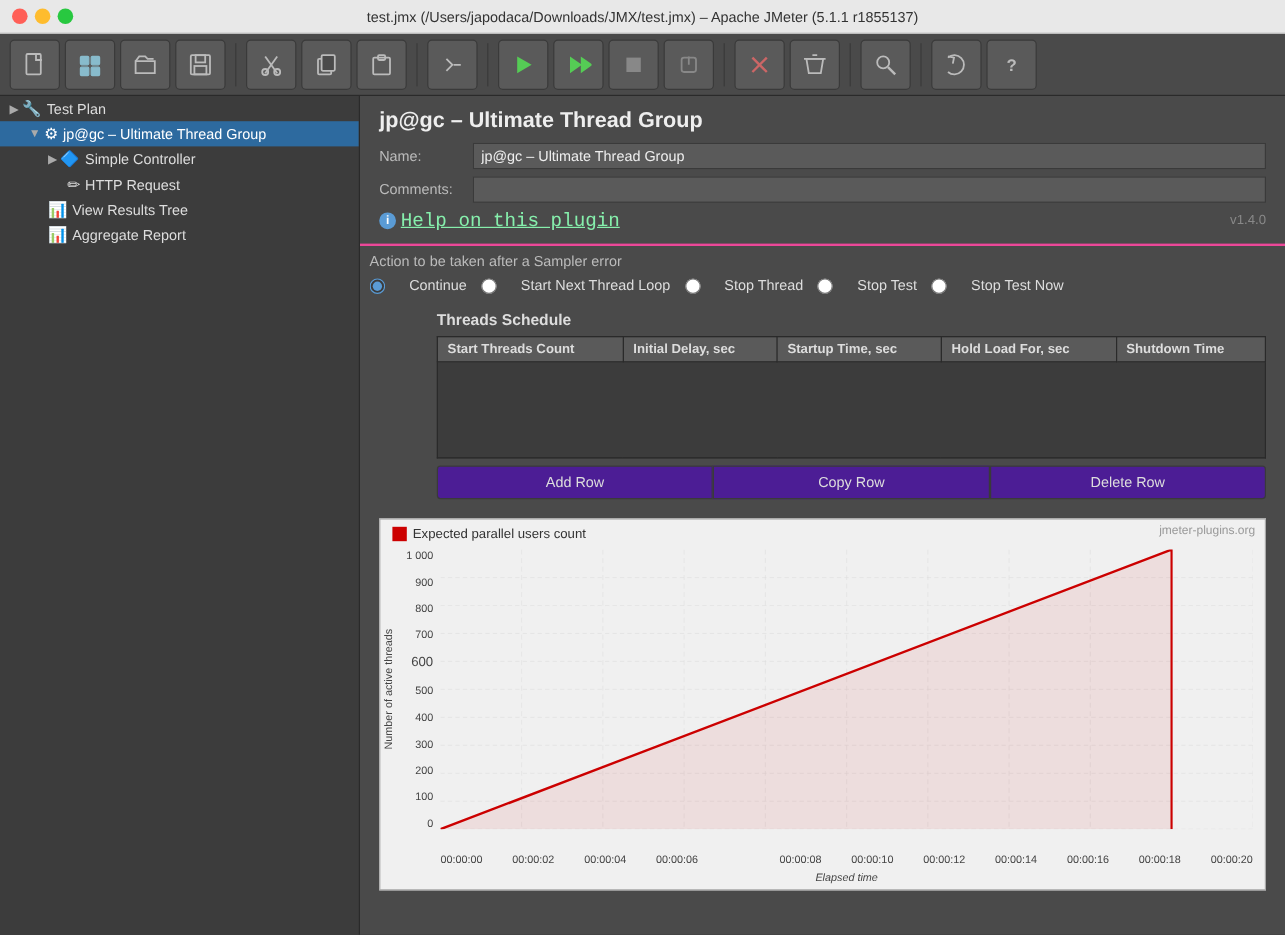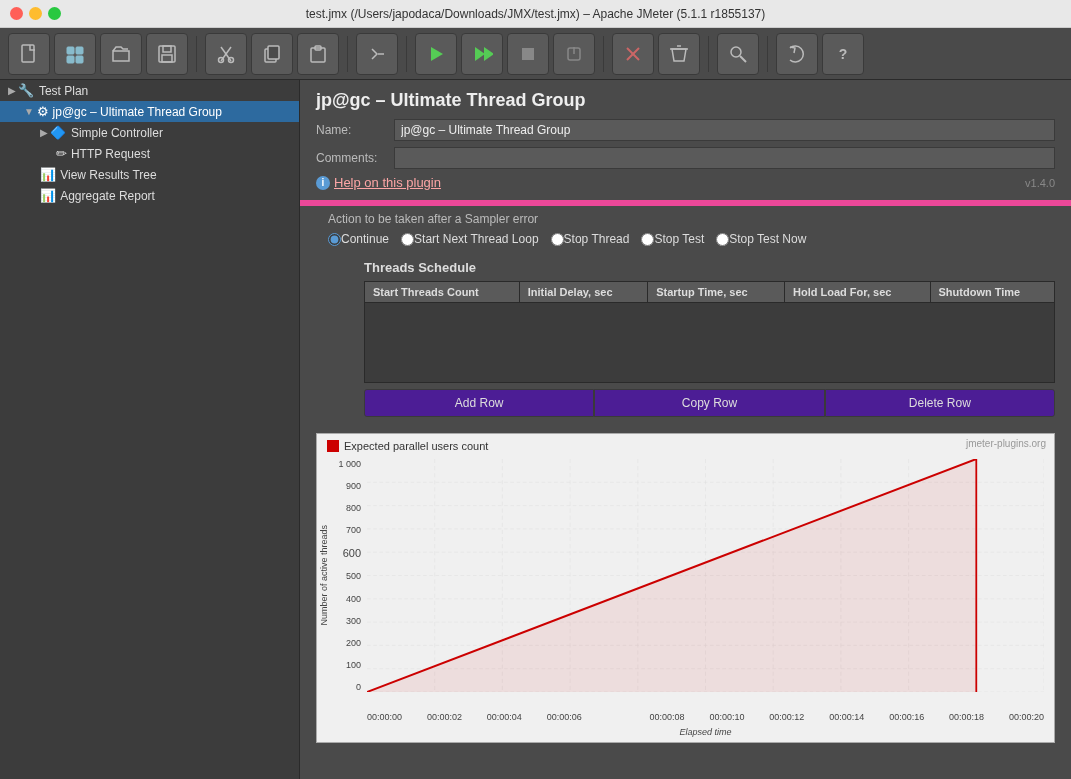--- a/index.html
+++ b/index.html
@@ -136,24 +136,25 @@
     .field-input {
       flex: 1;
       background: #5a5a5a;
       border: 1px solid #3a3a3a;
       color: #eee;
       padding: 2px 6px;
       font-size: 12px;
       height: 22px;
     }
     .help-link {
-      color: #fca5a5;
-      font-size: 13px;
+      color: #86efac;
+      font-size: 16px;
       text-decoration: underline;
       cursor: pointer;
+      font-family: Liberation Mono, monospace;
     }
     .help-info {
       display: flex;
       align-items: center;
       gap: 4px;
       margin-bottom: 4px;
     }
     .info-icon {
       width: 14px;
       height: 14px;
@@ -167,38 +168,38 @@
       font-weight: bold;
     }
     .version-label {
       margin-left: auto;
       color: #888;
       font-size: 11px;
     }
 
     
     .action-section {
-      padding: 6px 28px;
-      border-top: 6px solid #ec4899;
+      padding: 6px 8px;
+      border-top: 2px solid #ec4899;
     }
     .action-title {
       color: #bbb;
       font-size: 12px;
       margin-bottom: 6px;
     }
     .radio-group {
       display: flex;
       align-items: center;
       gap: 12px;
       flex-wrap: wrap;
     }
     .radio-item {
       display: flex;
       align-items: center;
-      gap: 0;
+      gap: 20px;
       cursor: pointer;
     }
     .radio-item input[type="radio"] {
       cursor: pointer;
       accent-color: #5a9bd5;
     }
     .radio-label {
       font-size: 12px;
       color: #ddd;
     }

